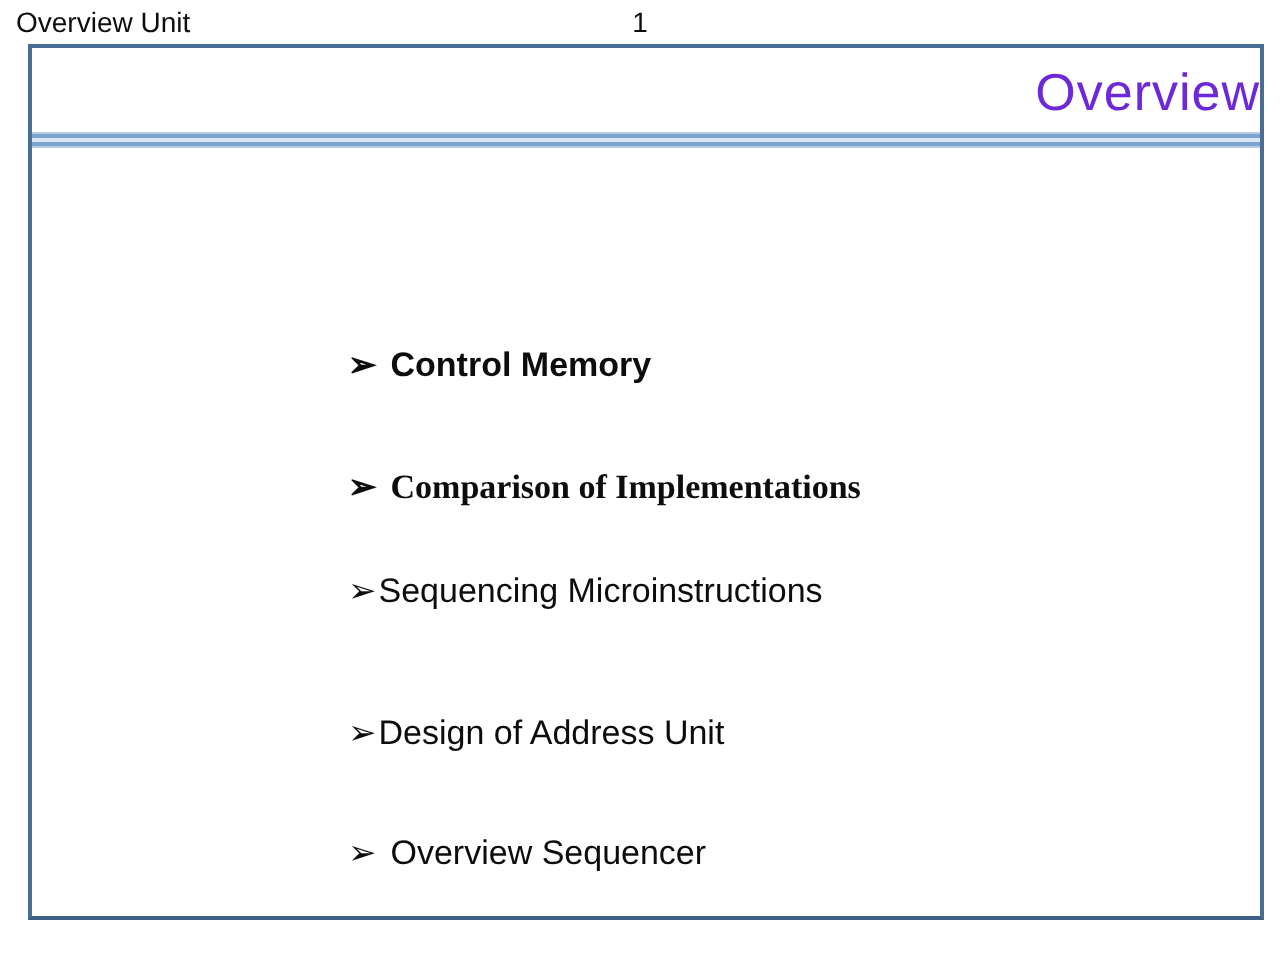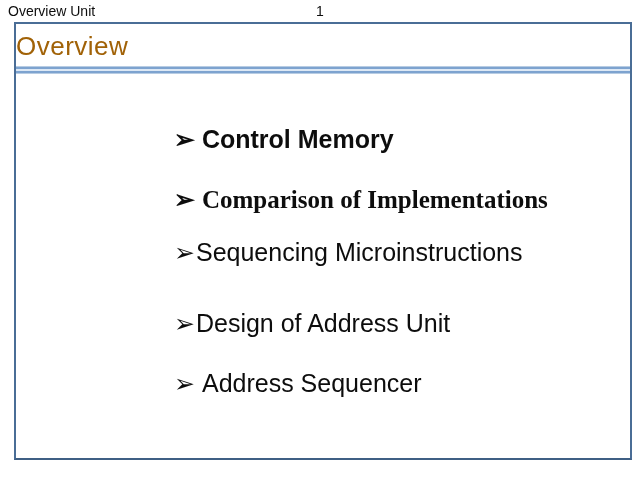--- a/index.html
+++ b/index.html
@@ -23,39 +23,40 @@
   .slide {
     position: absolute; left: 14px; top: 22px;
     width: 618px; height: 438px;
     box-sizing: border-box;
     background: #ffffff;
     border: 2px solid #4a6d96;
     border-bottom-color: #3f5f84;
   }
   .slide-title {
     position: absolute; left: 0; top: 4px; width: 100%;
-    text-align: left;
+    text-align: right;
     font-size: 26px; line-height: 36px;
-    font-weight: 400; color: #a16207;
+    font-weight: 400; color: #6d28d9;
     letter-spacing: 0.5px;
   }
   .separator {
     position: absolute; left: 0; right: 0; top: 42px; height: 8px;
     background: linear-gradient(to bottom,
       #b7cce3 0px, #b7cce3 1px,
       #7da3cf 1px, #7da3cf 3px,
       #dce8f5 3px, #dce8f5 5px,
       #7da3cf 5px, #7da3cf 7px,
       #b7cce3 7px, #b7cce3 8px);
   }
   .bullet {
     position: absolute; left: 158px;
-    font-size: 25px; line-height: 24px;
+    font-size: 17px; line-height: 24px;
     color: #0d0d0d;
     white-space: nowrap;
+    margin-top: 44px;
   }
   .bullet .glyph { display: inline-block; }
   .bullet .label { display: inline-block; }
   .bullet.spaced .label { margin-left: 7px; }
   .bullet.tight .label { margin-left: 1px; }
   .bullet.bold { font-weight: 700; }
   .bullet.b0 { top: 103px; }
   .bullet.b1 { top: 164px; font-family: Liberation Serif, serif; }
   .bullet.b2 { top: 216px; }
   .bullet.b3 { top: 287px; }
@@ -79,15 +80,15 @@
   <div class="bullet b1 bold spaced">
     <span class="glyph">➢</span><span class="label">Comparison of Implementations</span>
   </div>
   <div class="bullet b2 regular tight">
     <span class="glyph">➢</span><span class="label">Sequencing Microinstructions</span>
   </div>
   <div class="bullet b3 regular tight">
     <span class="glyph">➢</span><span class="label">Design of Address Unit</span>
   </div>
   <div class="bullet b4 regular spaced">
-    <span class="glyph">➢</span><span class="label">Address Sequencer</span>
+    <span class="glyph">➢</span><span class="label">Overview Sequencer</span>
   </div>
 </div>
 
 </body></html>

